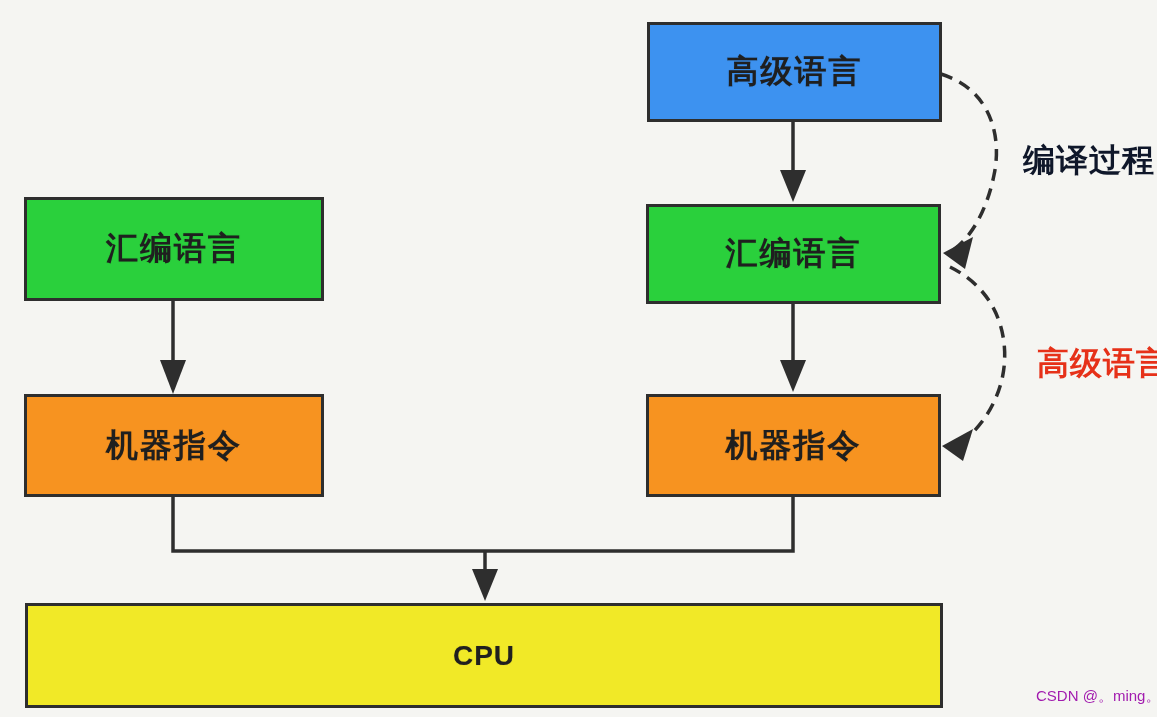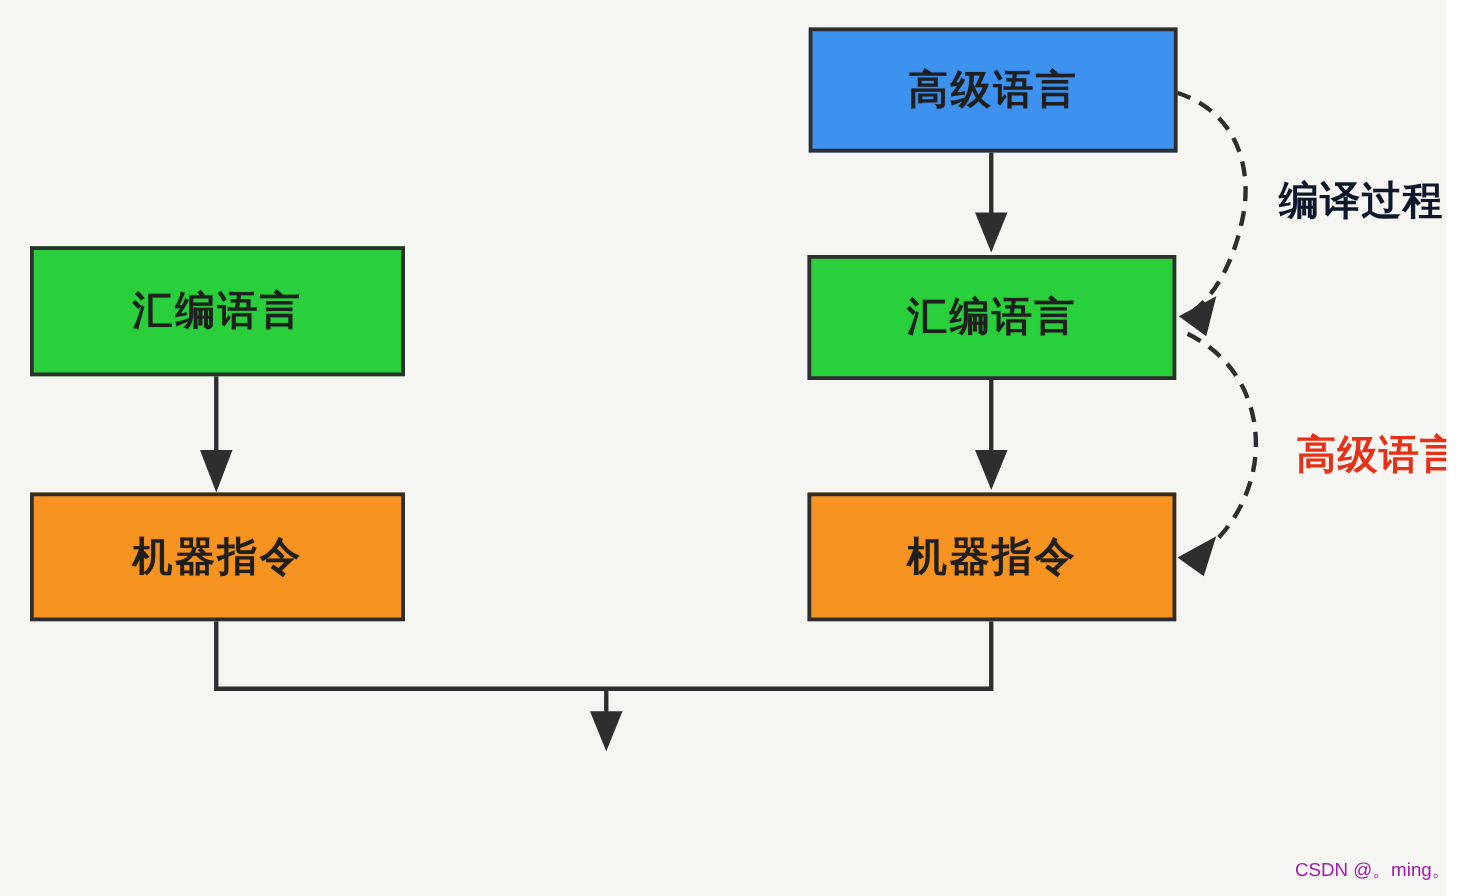--- a/index.html
+++ b/index.html
@@ -93,20 +93,21 @@
   <div class="node node-high-level" style="background-color: rgb(61, 146, 240);">高级语言</div>
 
   <div class="node node-asm-left" style="background-color: rgb(42, 208, 60);">汇编语言</div>
 
   <div class="node node-asm-right" style="background-color: rgb(42, 208, 60);">汇编语言</div>
 
   <div class="node node-machine-left" style="background-color: rgb(247, 147, 32);">机器指令</div>
 
   <div class="node node-machine-right" style="background-color: rgb(247, 147, 32);">机器指令</div>
 
+  <div class="node node-cpu" style="background-color: rgb(241, 233, 39);">CPU</div>
 
   <div class="process-label label-compile" style="color: #0f172a;">编译过程</div>
 
   <div class="process-label label-assemble" style="color: rgb(230, 49, 25);">高级语言</div>
 
   <div class="watermark" style="color: #a21caf;">CSDN @。ming。</div>
 
 </div>
 
 </body></html>

